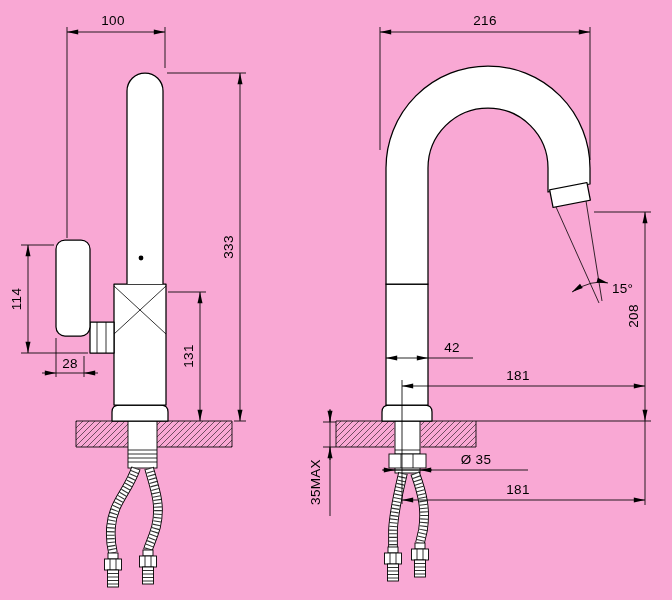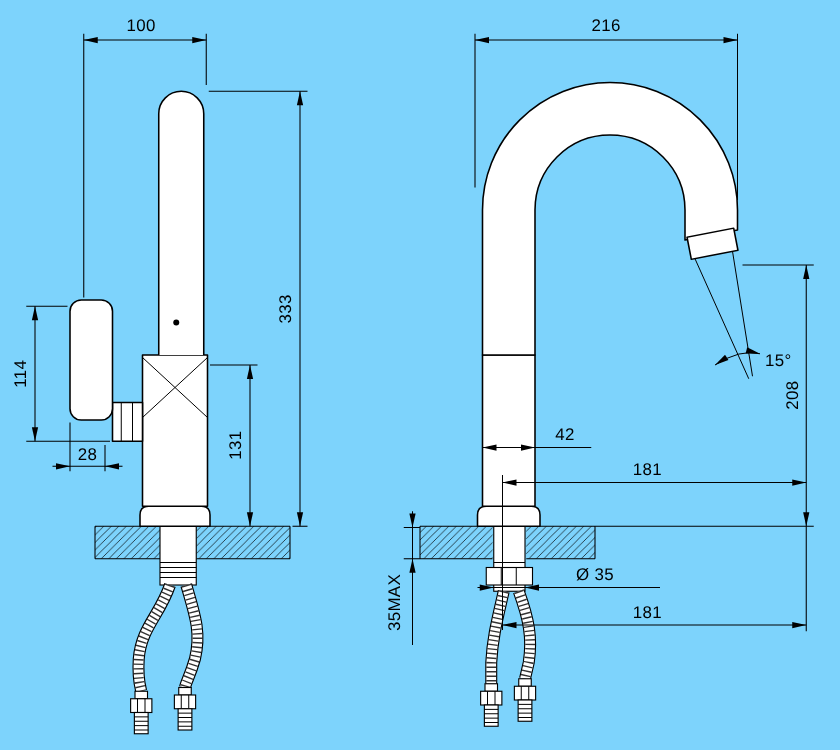--- a/index.html
+++ b/index.html
@@ -1,16 +1,16 @@
 <!DOCTYPE html>
 <html><head>
 <meta charset="utf-8">
 <style>
   html,body{margin:0;padding:0;background:#ffffff}
-  .page{width:672px;height:600px;background:#7dd3fc;position:relative;overflow:hidden;font-family:"Liberation Sans","DejaVu Sans",sans-serif}
+  .page{width:672px;height:600px;background:#f9a8d4;position:relative;overflow:hidden;font-family:"Liberation Sans","DejaVu Sans",sans-serif}
   svg{display:block}
   text{font-family:"Liberation Sans","DejaVu Sans",sans-serif;font-size:13.5px;fill:#000;letter-spacing:.3px}
   .o{fill:#fff;stroke:#000;stroke-width:1.25;stroke-linejoin:round}
   .o2{fill:#fff;stroke:#000;stroke-width:.9}
   .d{fill:none;stroke:#000;stroke-width:.85}
   .t{fill:none;stroke:#000;stroke-width:.8}
   .hA{fill:none;stroke:#000;stroke-width:9.6}
   .hB{fill:none;stroke:#fff;stroke-width:7.8}
   .hC{fill:none;stroke:#000;stroke-width:7.8;stroke-dasharray:1.1 2.5;opacity:.8}
 </style>

